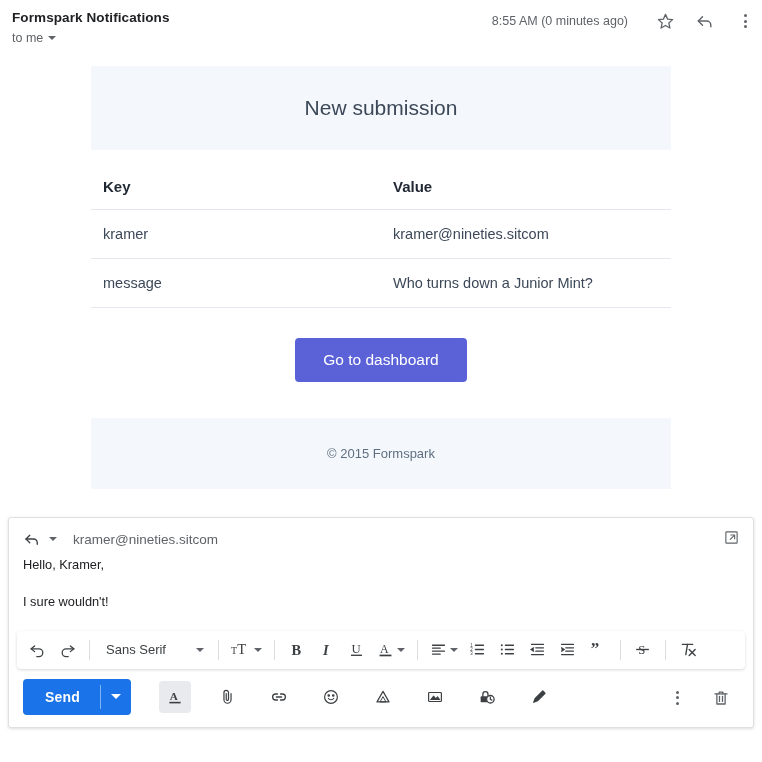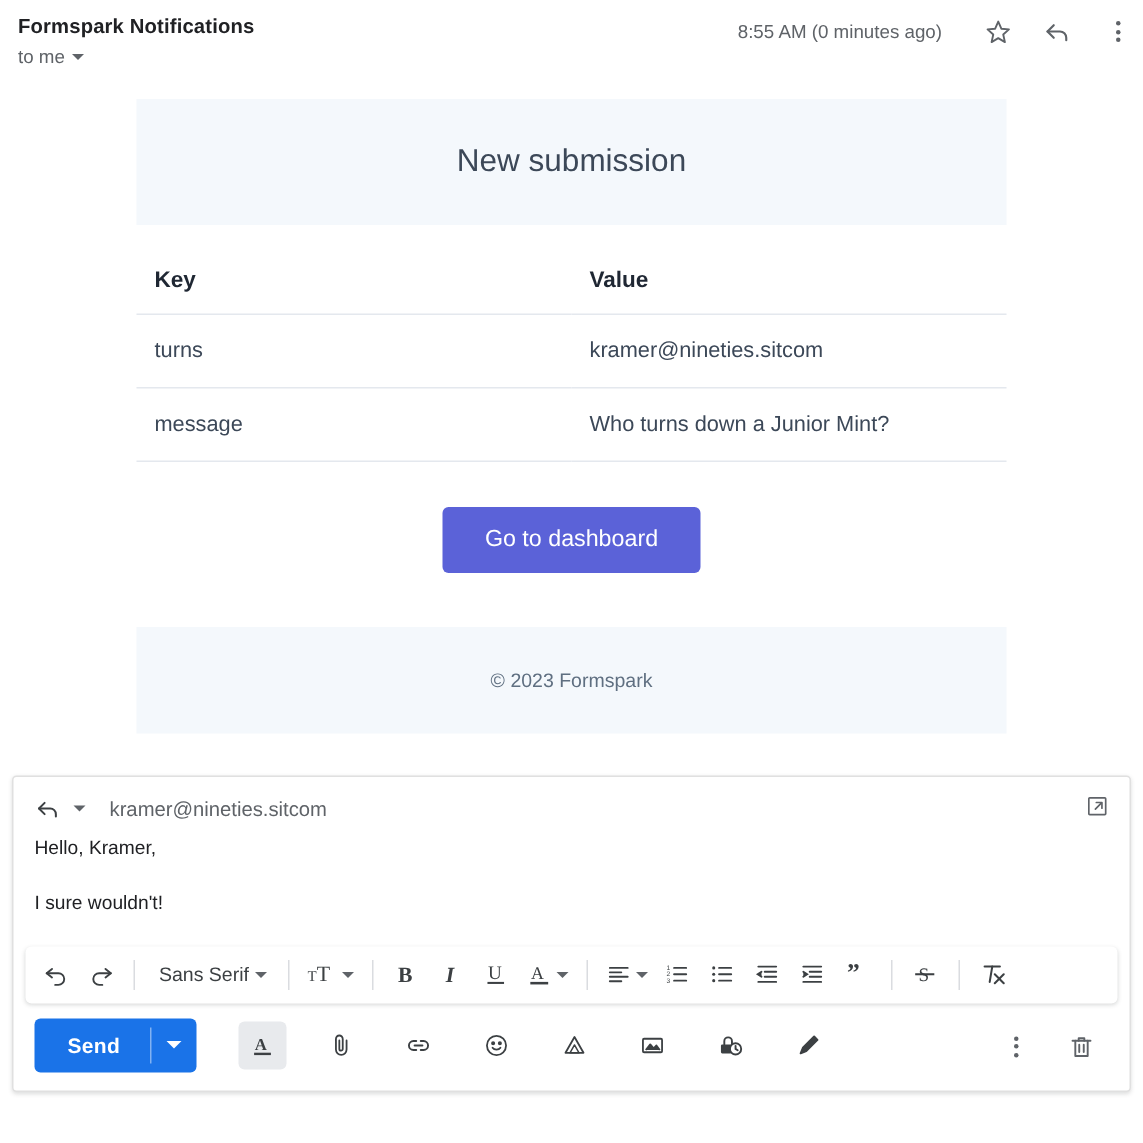--- a/index.html
+++ b/index.html
@@ -180,21 +180,21 @@
     cursor: pointer;
     color: #3c4043;
   }
   .tb-sep {
     width: 1px; height: 20px;
     background: #dadce0;
     margin: 0 6px;
   }
   .font-select {
     display: flex; align-items: center;
-    gap: 4px;
+    gap: 30px;
     font-size: 13px;
     color: #3c4043;
     padding: 0 6px 0 8px;
     height: 28px;
     cursor: pointer;
     border-radius: 3px;
   }
   .caret-sm {
     width: 0; height: 0;
     border-left: 4px solid transparent;
@@ -309,36 +309,36 @@
 
     <table class="kv-table">
       <thead>
         <tr>
           <th class="col-key">Key</th>
           <th>Value</th>
         </tr>
       </thead>
       <tbody>
         <tr>
-          <td class="col-key">turns</td>
+          <td class="col-key">kramer</td>
           <td>kramer@nineties.sitcom</td>
         </tr>
         <tr>
           <td class="col-key">message</td>
           <td>Who turns down a Junior Mint?</td>
         </tr>
       </tbody>
     </table>
 
     <div class="btn-wrap">
       <button class="dashboard-btn">Go to dashboard</button>
     </div>
 
     <div class="footer">
-      <span>© 2023 Formspark</span>
+      <span>© 2015 Formspark</span>
     </div>
   </div>
 </div>
 
 <div class="compose">
 
   <div class="compose-head">
     <span class="reply-icon">
       <svg width="18" height="18" viewBox="0 0 24 24" fill="none" stroke="#3c4043" stroke-width="1.8" stroke-linecap="round" stroke-linejoin="round">
         <polyline points="9,7 4,12 9,17"></polyline>

